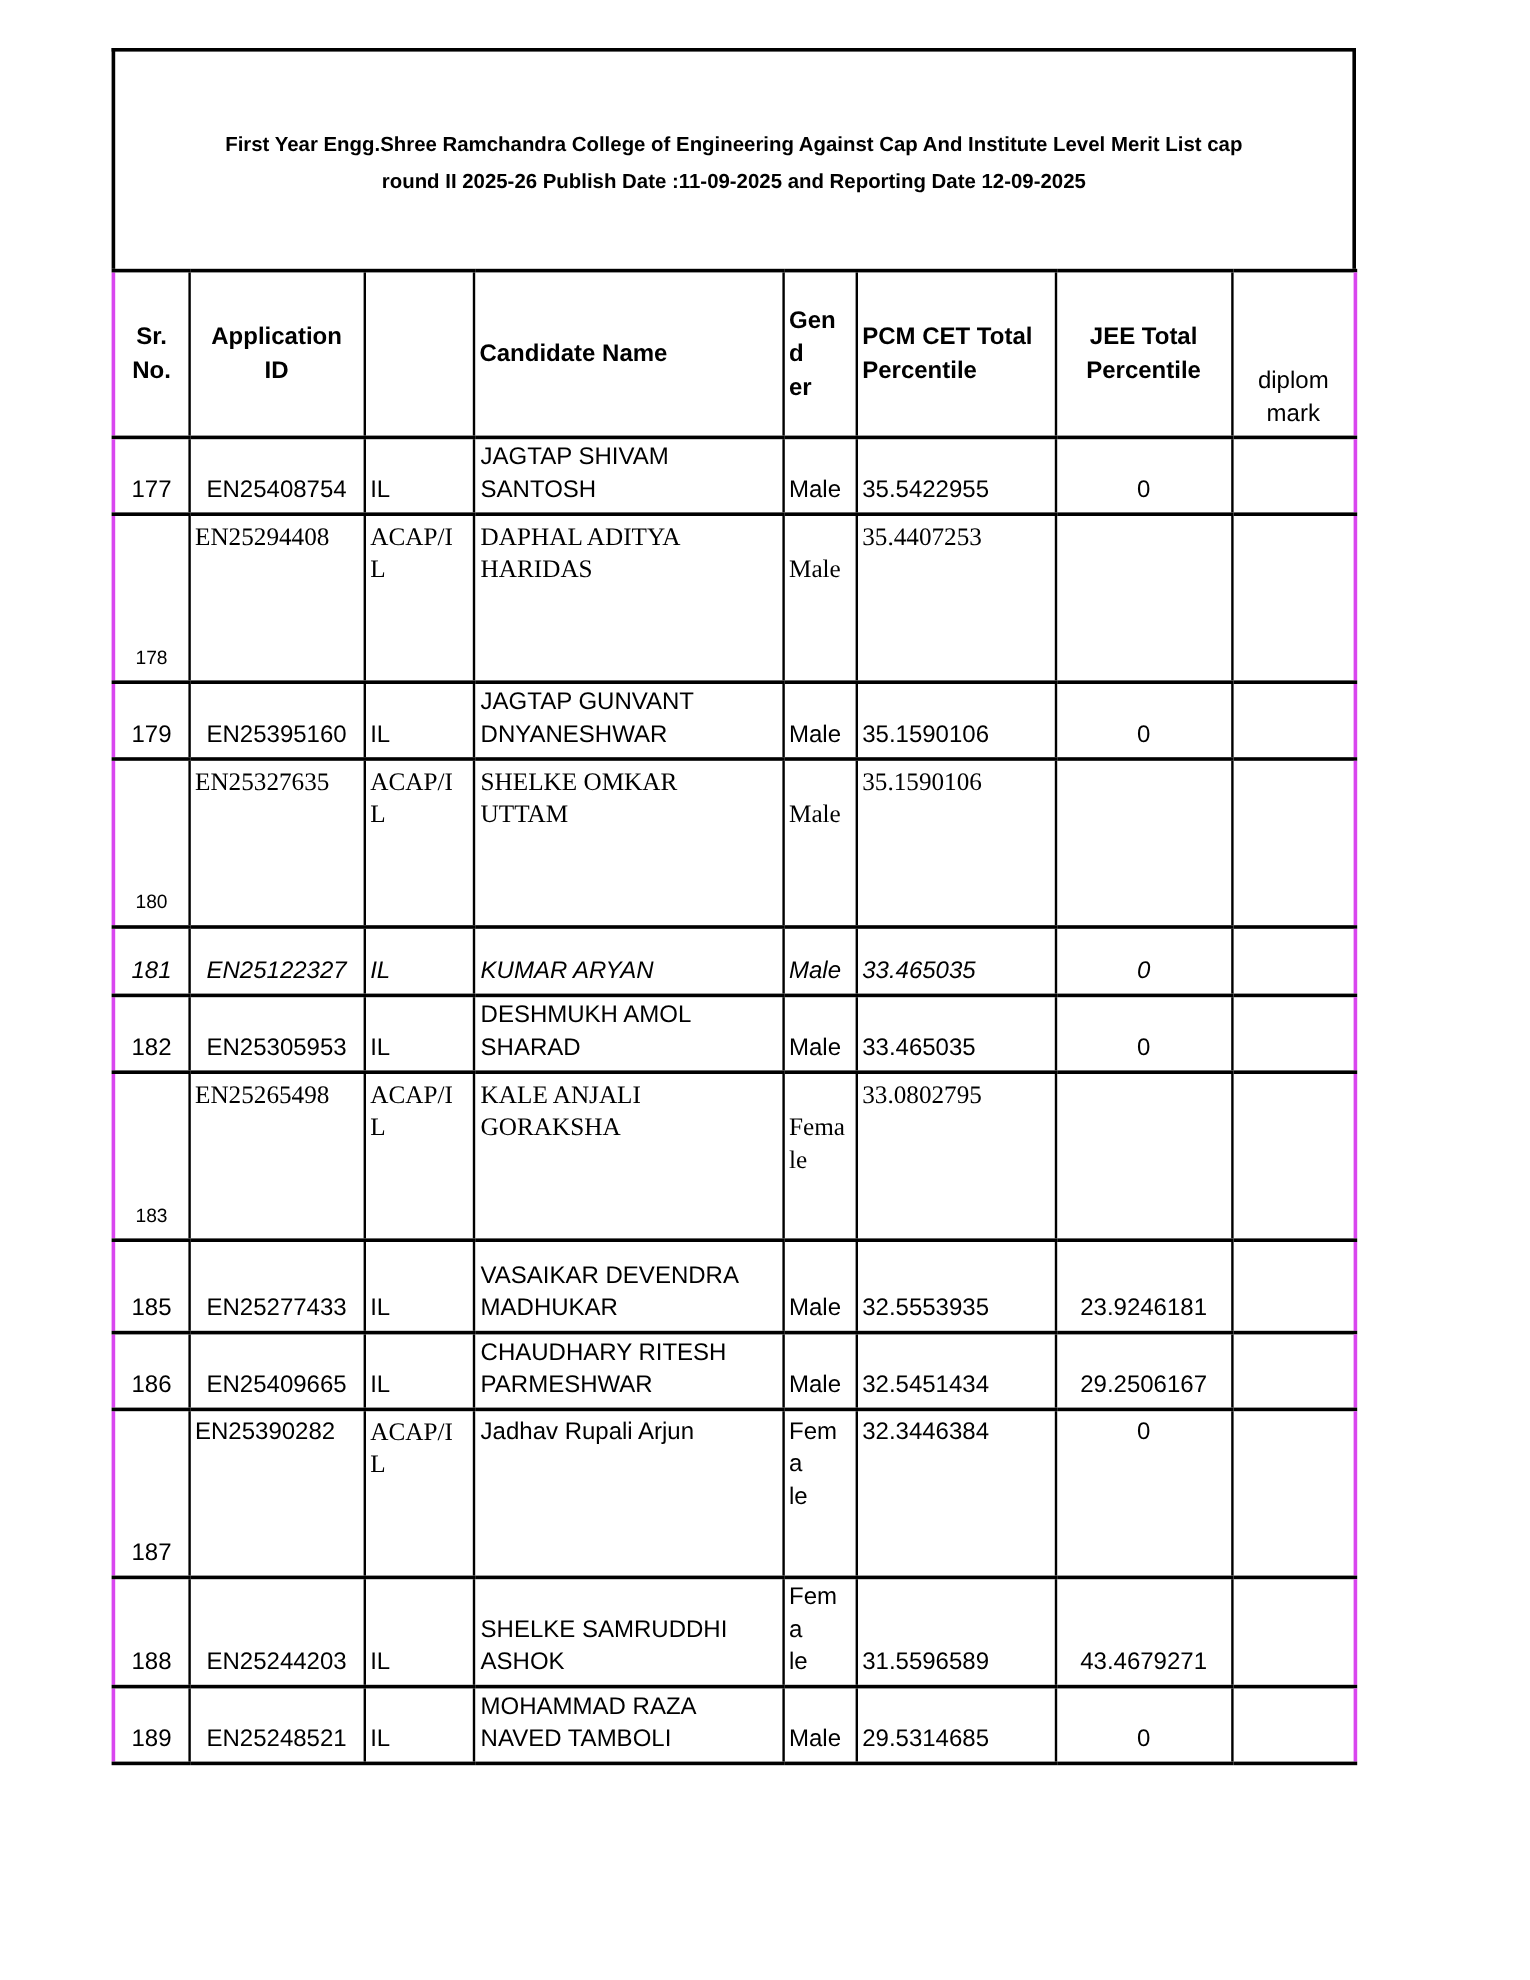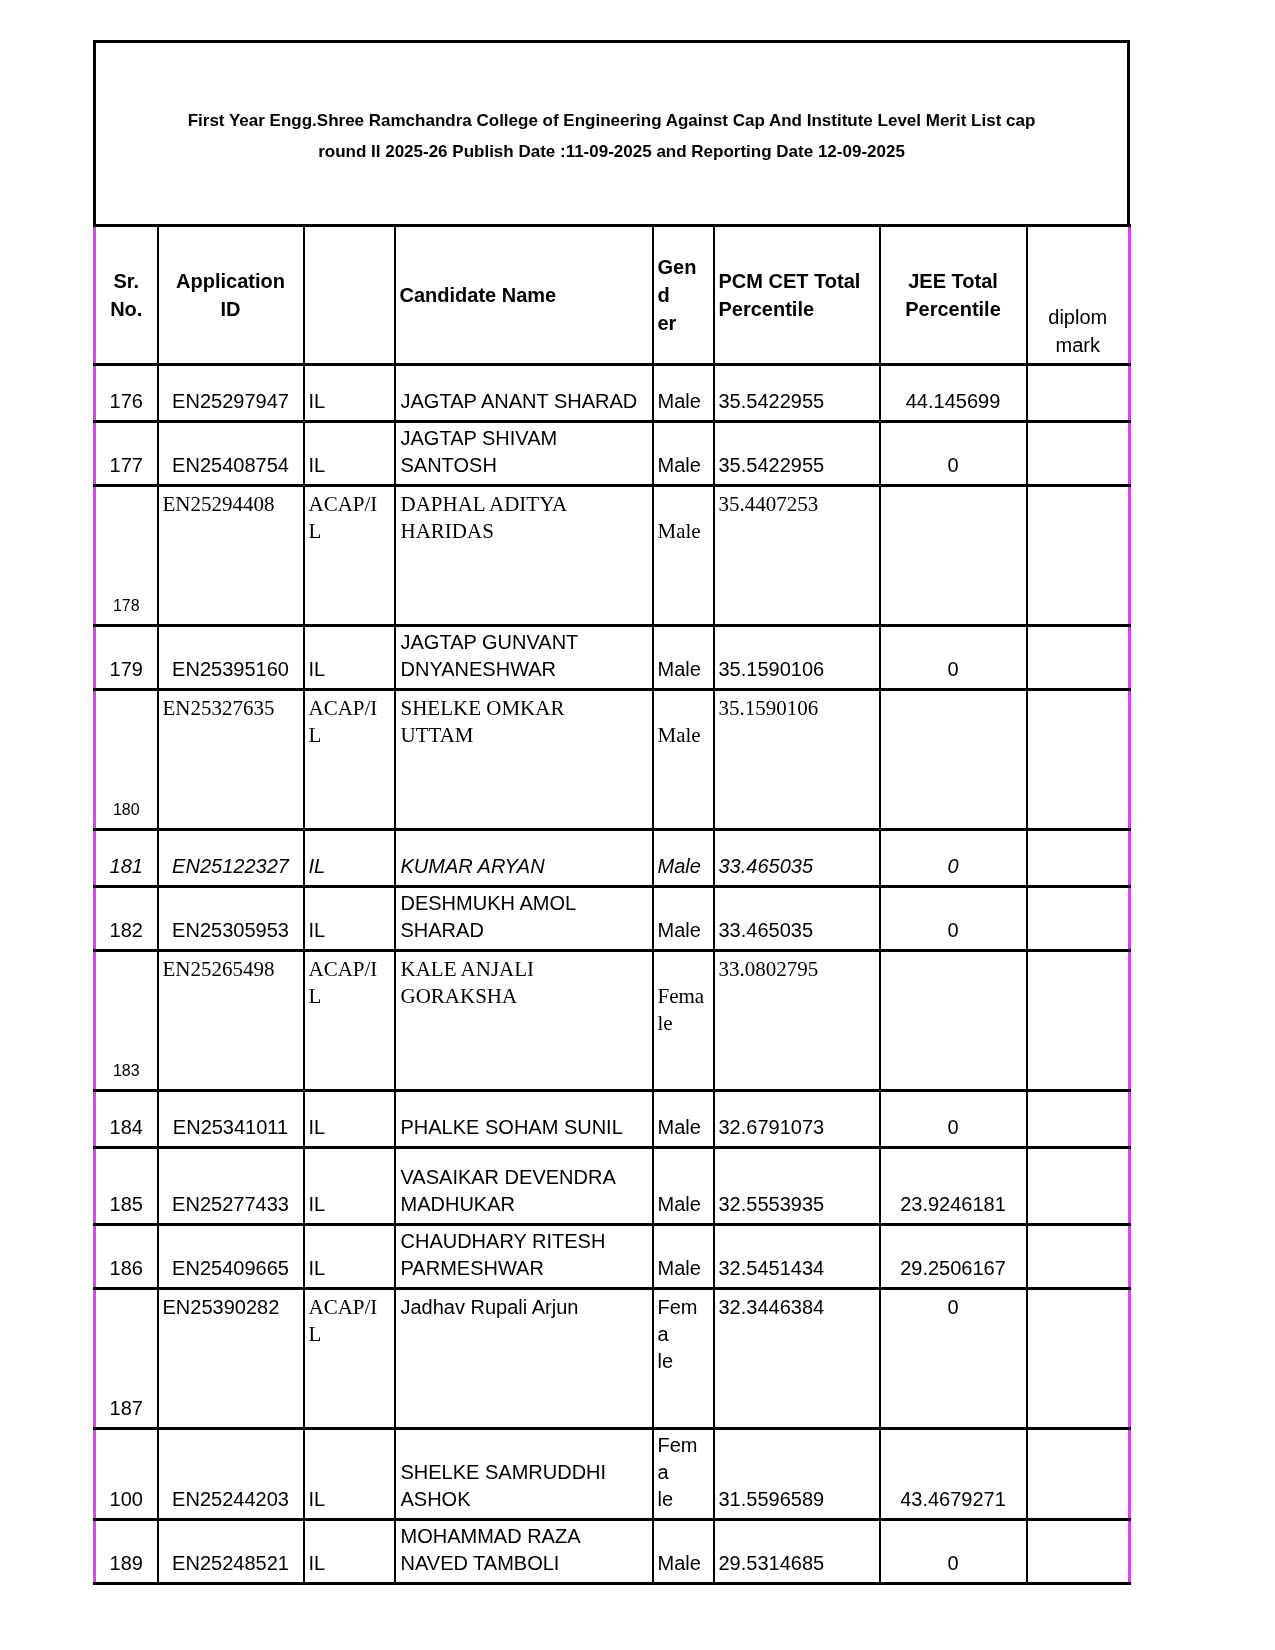--- a/index.html
+++ b/index.html
@@ -115,30 +115,20 @@
           <th class="pcm">PCM CET Total
 Percentile</th>
           <th class="jee">JEE Total
 Percentile</th>
           <th class="diploma">diplom
 mark</th>
         </tr>
       </thead>
       <tbody id="tbody">
           <tr style="height: 57px;">
-            <td class="sr">176</td>
-            <td class="app">EN25297947</td>
-            <td class="seat">IL</td>
-            <td class="name">JAGTAP ANANT SHARAD</td>
-            <td class="gender">Male</td>
-            <td class="pcm">35.5422955</td>
-            <td class="jee">44.145699</td>
-            <td class="diploma"></td>
-          </tr>
-          <tr style="height: 57px;">
             <td class="sr">177</td>
             <td class="app">EN25408754</td>
             <td class="seat">IL</td>
             <td class="name">JAGTAP SHIVAM SANTOSH</td>
             <td class="gender">Male</td>
             <td class="pcm">35.5422955</td>
             <td class="jee">0</td>
             <td class="diploma"></td>
           </tr>
           <tr class="acap serif-row" style="height: 140px;">
@@ -206,30 +196,20 @@
 L</td>
             <td class="name">KALE ANJALI
 GORAKSHA</td>
             <td class="gender">
 Fema
 le</td>
             <td class="pcm">33.0802795</td>
             <td class="jee"></td>
             <td class="diploma"></td>
           </tr>
-          <tr style="height: 57px;">
-            <td class="sr">184</td>
-            <td class="app">EN25341011</td>
-            <td class="seat">IL</td>
-            <td class="name">PHALKE SOHAM SUNIL</td>
-            <td class="gender">Male</td>
-            <td class="pcm">32.6791073</td>
-            <td class="jee">0</td>
-            <td class="diploma"></td>
-          </tr>
           <tr style="height: 77px;">
             <td class="sr">185</td>
             <td class="app">EN25277433</td>
             <td class="seat">IL</td>
             <td class="name">VASAIKAR DEVENDRA
 MADHUKAR</td>
             <td class="gender">Male</td>
             <td class="pcm">32.5553935</td>
             <td class="jee">23.9246181</td>
             <td class="diploma"></td>
@@ -251,21 +231,21 @@
             <td class="seat">ACAP/I
 L</td>
             <td class="name">Jadhav Rupali Arjun</td>
             <td class="gender">Fema
 le</td>
             <td class="pcm">32.3446384</td>
             <td class="jee">0</td>
             <td class="diploma"></td>
           </tr>
           <tr style="height: 57px;">
-            <td class="sr">100</td>
+            <td class="sr">188</td>
             <td class="app">EN25244203</td>
             <td class="seat">IL</td>
             <td class="name">SHELKE SAMRUDDHI
 ASHOK</td>
             <td class="gender">Fema
 le</td>
             <td class="pcm">31.5596589</td>
             <td class="jee">43.4679271</td>
             <td class="diploma"></td>
           </tr>

